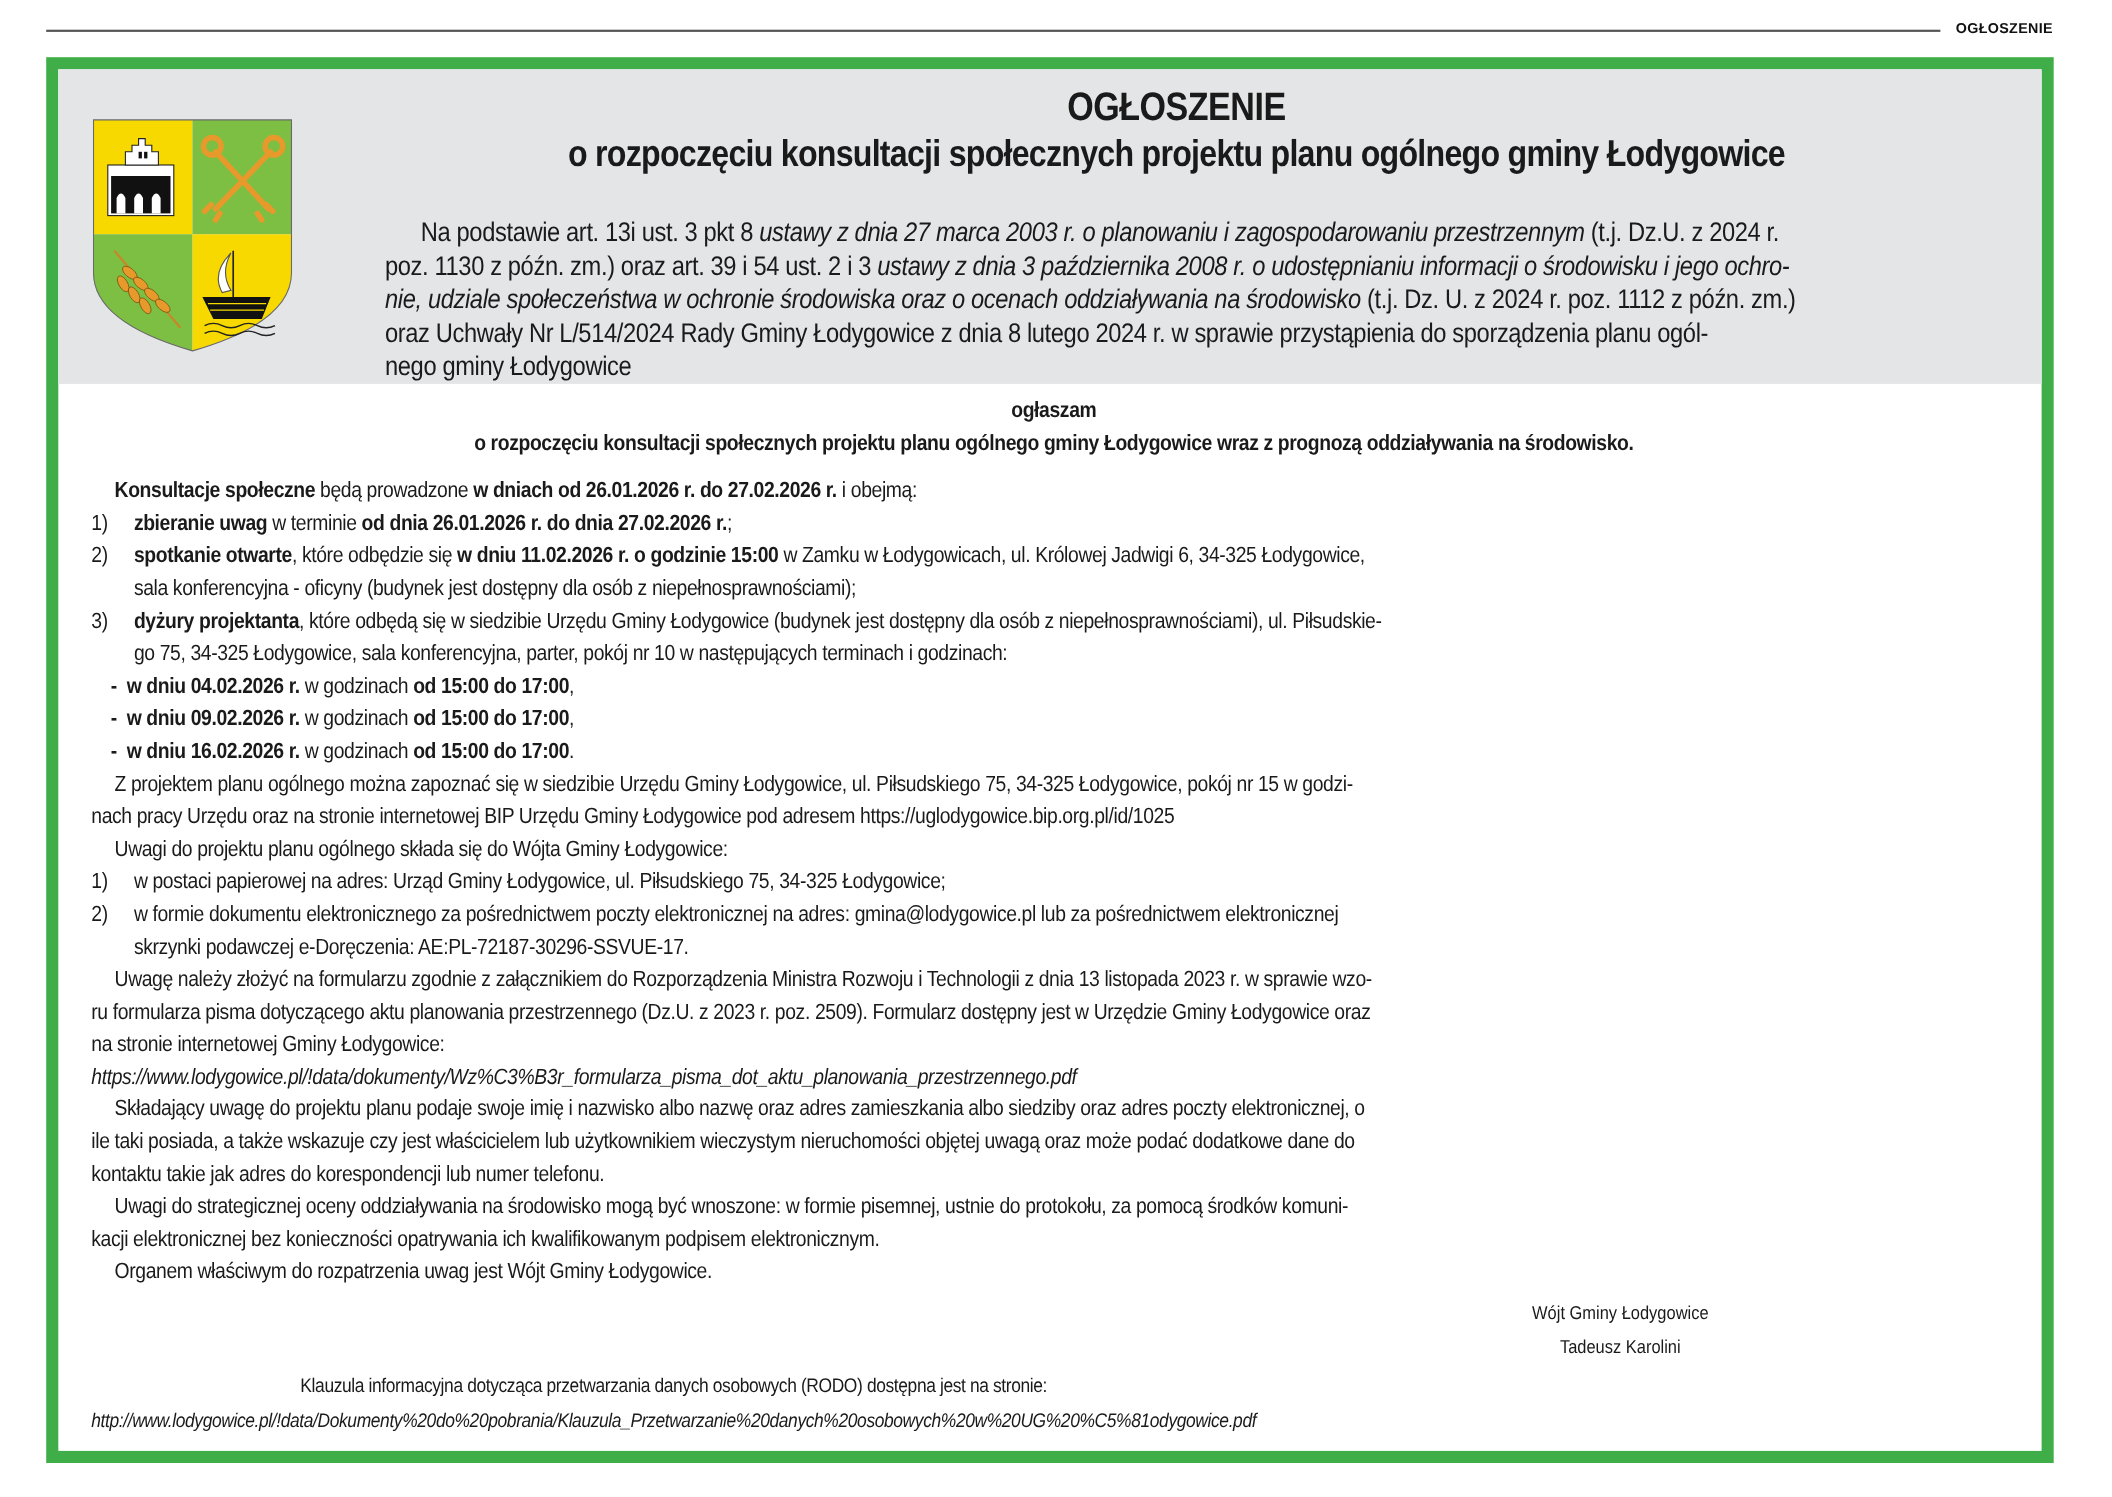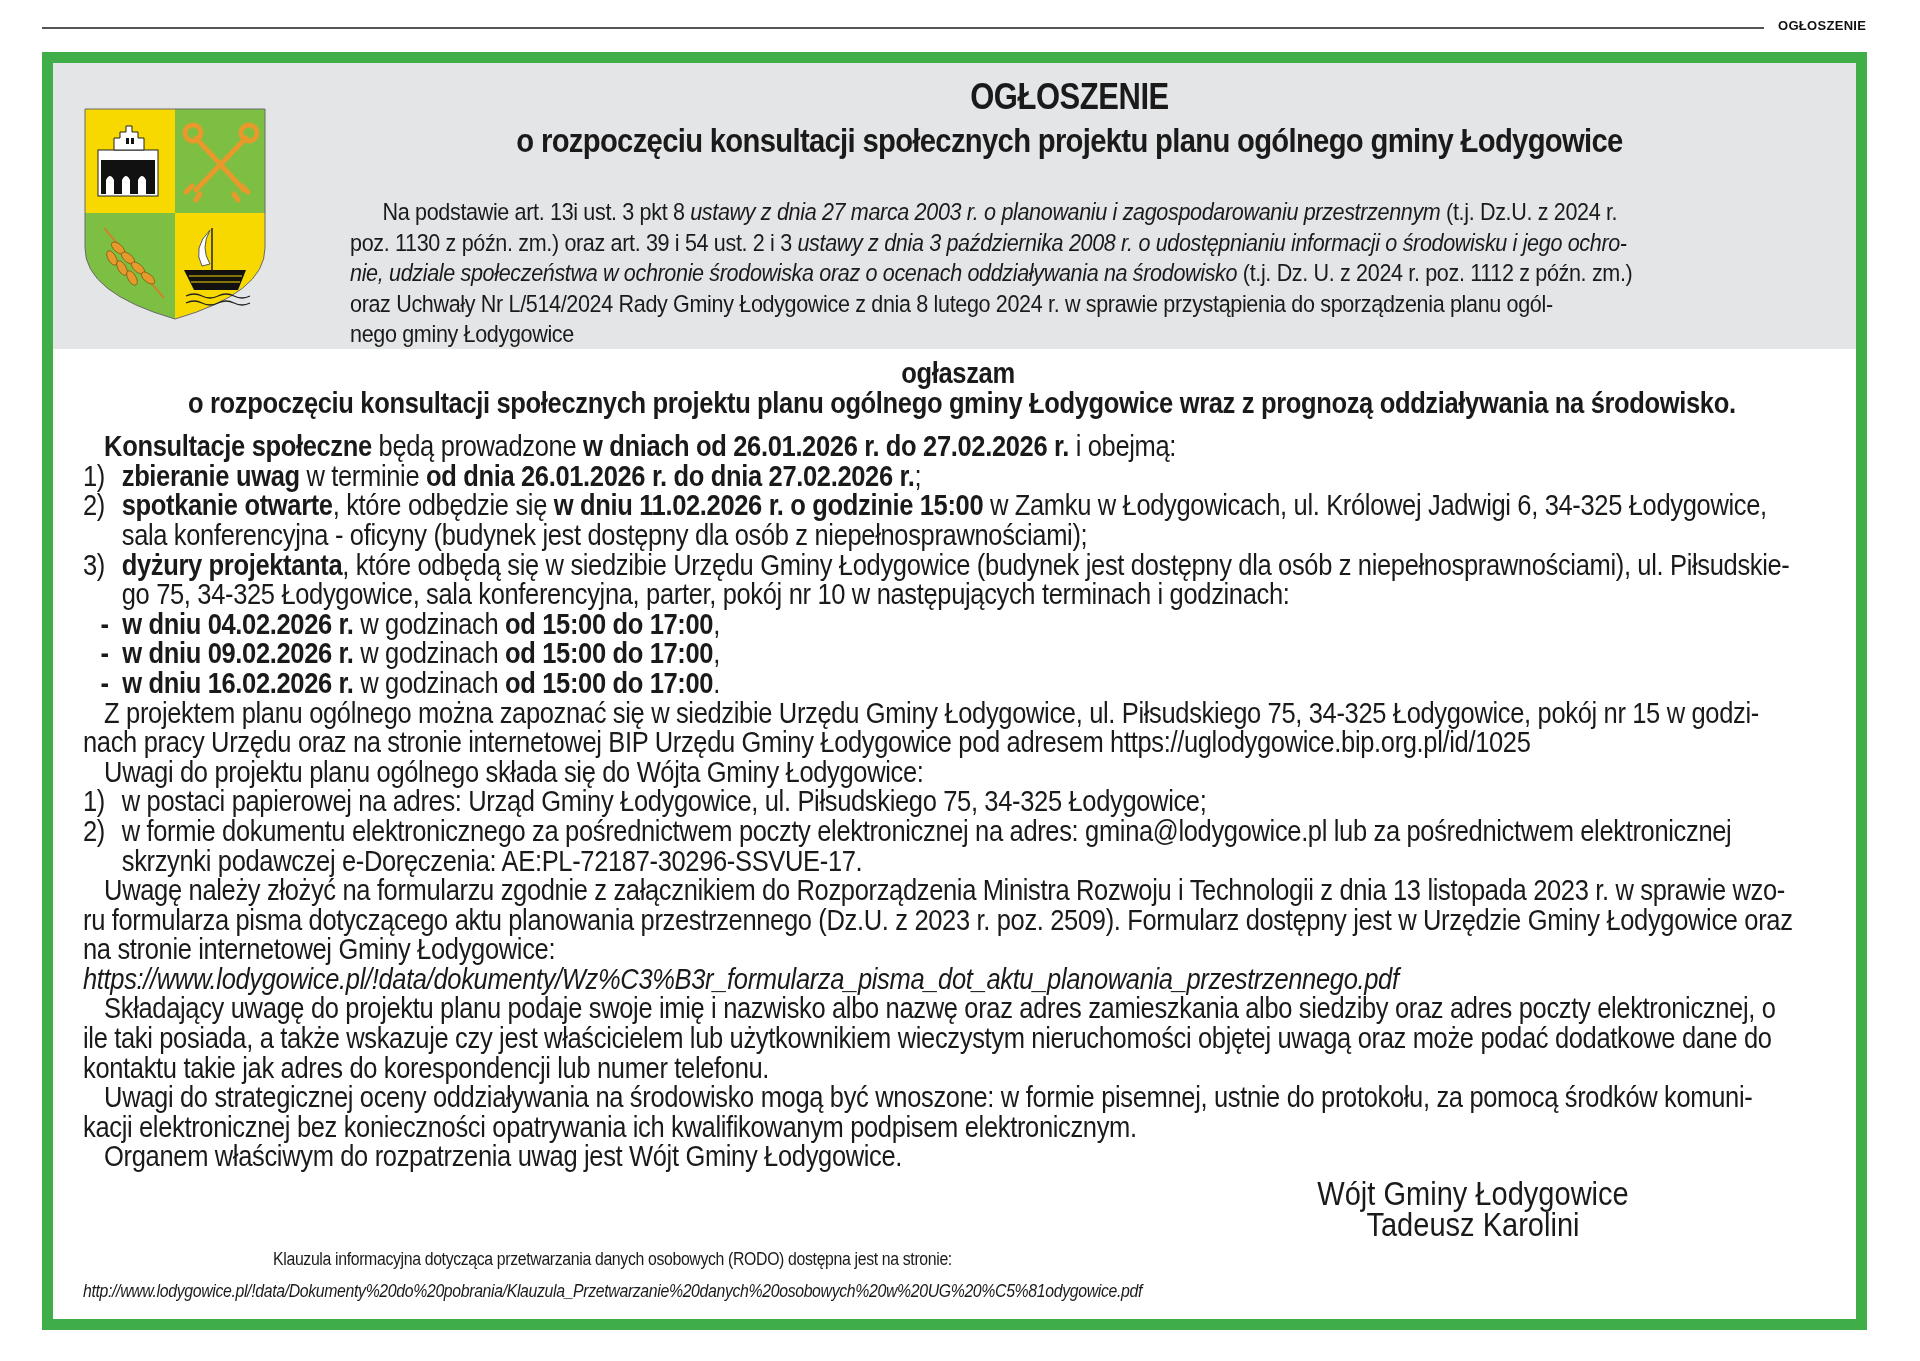--- a/index.html
+++ b/index.html
@@ -13,28 +13,28 @@
   .crest { position:absolute; left:31px; top:45px; width:182px; height:212px; }
   .title { position:absolute; left:230px; right:0; top:13px; text-align:center;
            font-weight:bold; font-size:36px; letter-spacing:-0.5px; transform:scaleX(0.86); transform-origin:center; }
   .subtitle { position:absolute; left:230px; right:0; top:58px; text-align:center;
               font-weight:bold; font-size:34px; letter-spacing:-0.8px; transform:scaleX(0.86); transform-origin:center; }
   .lead { position:absolute; left:277px; width:1485px; top:134px; font-size:24.5px; line-height:30.5px;
           text-align:justify; letter-spacing:-0.4px;margin-left:20px; }
   .lead .line { display:block; white-space:nowrap; transform:scaleX(0.88); transform-origin:left; }
   .lead .ind { padding-left:37px; }
   i { font-style:italic; }
-  .body { position:absolute; left:30px; width:1750px; top:296px; font-size:29px; line-height:29.6px; letter-spacing:-0.4px; }
+  .body { position:absolute; left:30px; width:1750px; top:296px; font-size:20px; line-height:29.6px; letter-spacing:-0.4px; }
   .l { display:block; white-space:nowrap; transform:scaleX(0.88); transform-origin:left; }
   .lc { display:block; white-space:nowrap; transform:scaleX(0.88); transform-origin:center; text-align:center; }
   .indent { padding-left:24px; }
   .num { display:inline-block; width:44px; }
   .hang { padding-left:44px; }
   .dash { padding-left:20px; }
-  .sig { position:absolute; left:1220px; width:400px; text-align:center; font-size:33px; line-height:31px; top:1115px; }
+  .sig { position:absolute; left:1220px; width:400px; text-align:center; font-size:17px; line-height:31px; top:1115px; }
   .rodo { position:absolute; left:30px; top:1180px; font-size:18px; line-height:32px; letter-spacing:-0.4px;text-align:center; }
   b { font-weight:bold; }
 </style>
 </head>
 <body>
 
 <div class="top-rule"></div>
 <div class="section-label">OGŁOSZENIE</div>
 
 <div class="frame">

